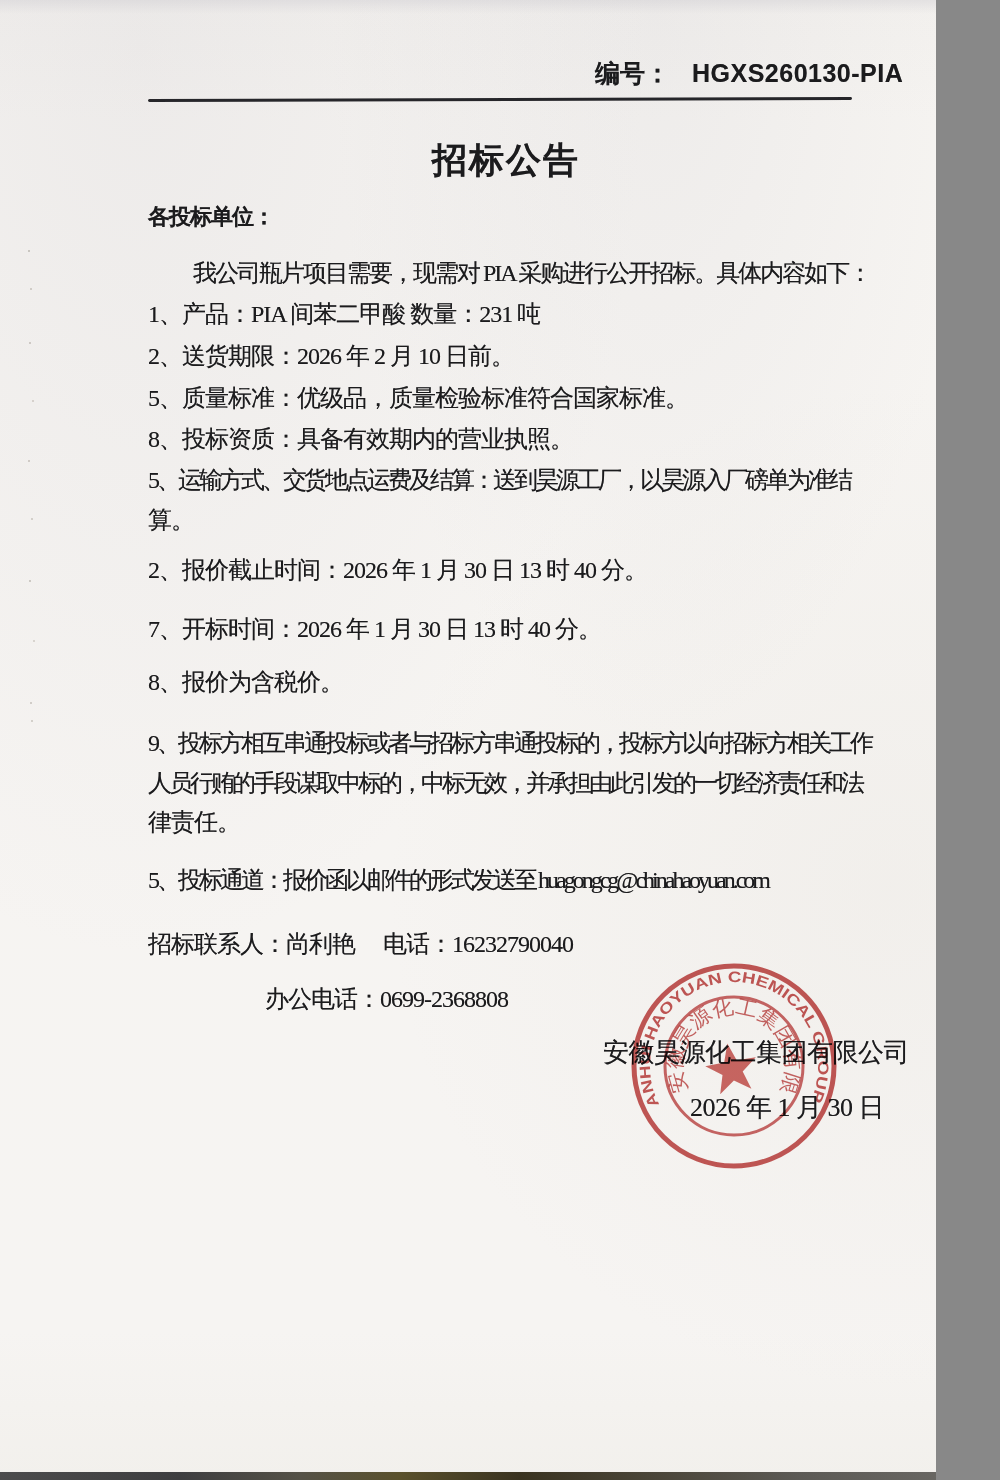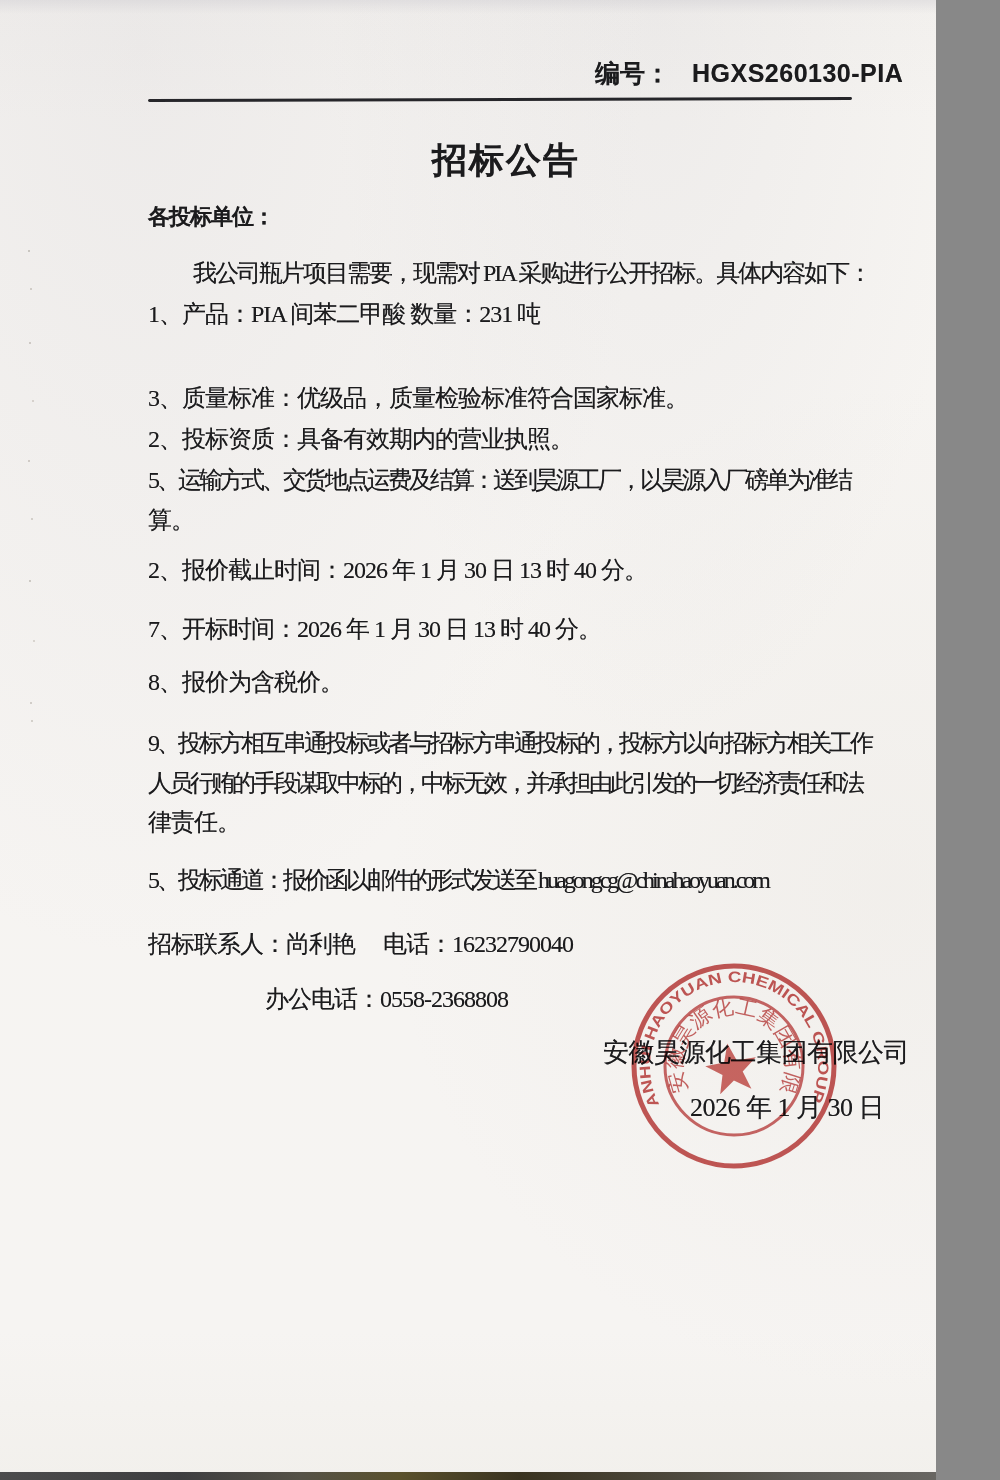--- a/index.html
+++ b/index.html
@@ -50,38 +50,39 @@
 
   <div class="rule"></div>
 
   <div class="t title" style="left:432px;top:140px;">招标公告</div>
 
   <div class="t salut" style="left:148px;top:204px;">各投标单位：</div>
 
   <div class="t intro" style="left:193px;top:259px;">我公司瓶片项目需要，现需对 PIA 采购进行公开招标。具体内容如下：</div>
 
   <div class="t" style="left:148px;top:300px;">1、产品：PIA 间苯二甲酸 数量：231 吨</div>
-  <div class="t" style="left:148px;top:384px;">3、质量标准：优级品，质量检验标准符合国家标准。</div>
-  <div class="t" style="left:148px;top:425px;">2、投标资质：具备有效期内的营业执照。</div>
+  <div class="t" style="left:148px;top:342px;">2、送货期限：2026 年 2 月 10 日前。</div>
+  <div class="t" style="left:148px;top:384px;">5、质量标准：优级品，质量检验标准符合国家标准。</div>
+  <div class="t" style="left:148px;top:425px;">8、投标资质：具备有效期内的营业执照。</div>
 
   <div class="t wrapline" style="left:148px;top:466px;">5、运输方式、交货地点运费及结算：送到昊源工厂，以昊源入厂磅单为准结</div>
   <div class="t" style="left:148px;top:506px;">算。</div>
 
   <div class="t" style="left:148px;top:556px;">2、报价截止时间：2026 年 1 月 30 日 13 时 40 分。</div>
   <div class="t" style="left:148px;top:615px;">7、开标时间：2026 年 1 月 30 日 13 时 40 分。</div>
   <div class="t" style="left:148px;top:668px;">8、报价为含税价。</div>
 
   <div class="t wrapline" style="left:148px;top:729px;">9、投标方相互串通投标或者与招标方串通投标的，投标方以向招标方相关工作</div>
   <div class="t wrapline" style="left:148px;top:769px;">人员行贿的手段谋取中标的，中标无效，并承担由此引发的一切经济责任和法</div>
   <div class="t" style="left:148px;top:808px;">律责任。</div>
 
   <div class="t wrapline" style="left:148px;top:866px;">5、投标通道：报价函以邮件的形式发送至 huagongcg@chinahaoyuan.com</div>
 
   <div class="t" style="left:148px;top:930px;">招标联系人：尚利艳　 电话：16232790040</div>
-  <div class="t" style="left:265px;top:985px;">办公电话：0558-2368808</div>
+  <div class="t" style="left:265px;top:985px;">办公电话：0699-2368808</div>
 
   <div class="t sig" style="left:603px;top:1037px;">安徽昊源化工集团有限公司</div>
   <div class="t sig" style="left:690px;top:1092px;">2026 年 1 月 30 日</div>
 
   <svg class="seal" viewBox="626 956 218 222">
     <defs>
       <path id="earc" d="M 661.2 1108 A 84 84 0 1 1 806.8 1108" fill="none"></path>
       <path id="carc" d="M 689 1092 A 52 52 0 1 1 779 1092" fill="none"></path>
     </defs>
     <circle cx="734" cy="1066" r="100" fill="none" stroke="#b93332" stroke-width="5" stroke-opacity="0.88"></circle>

